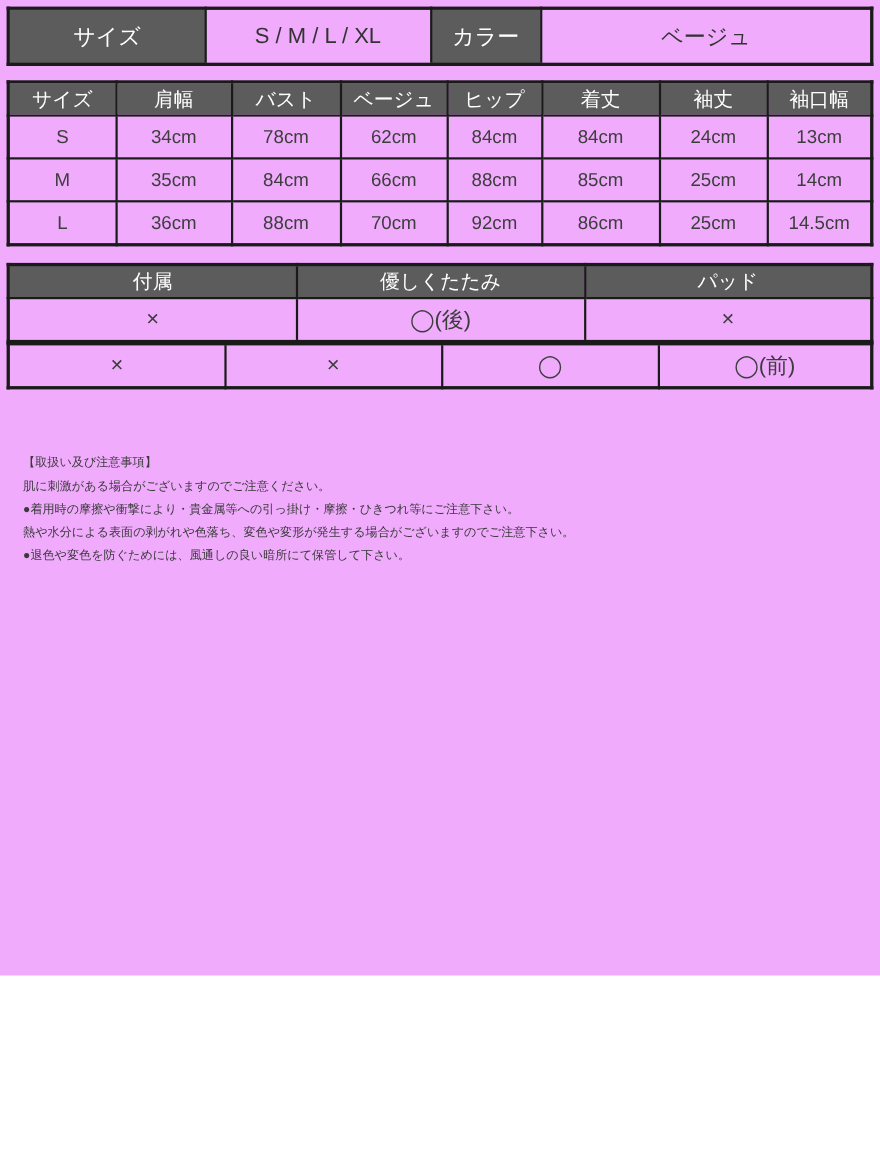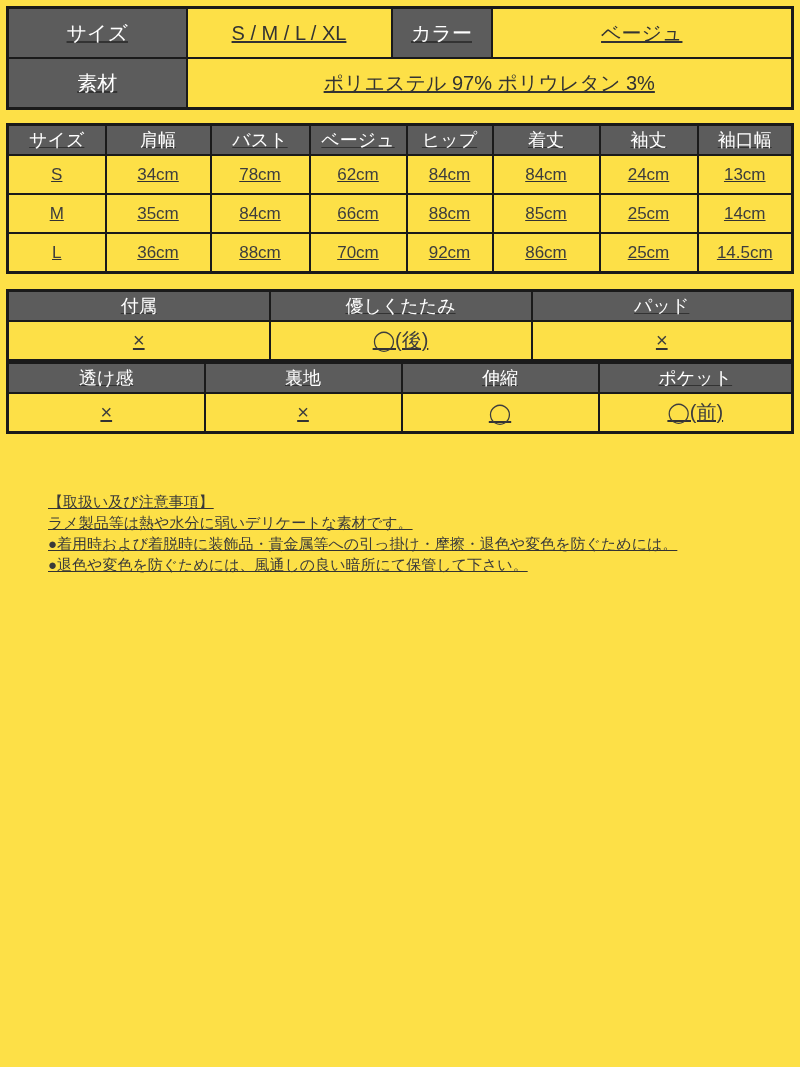--- a/index.html
+++ b/index.html
@@ -4,24 +4,23 @@
 <style>
   html, body { margin: 0; padding: 0; background: #ffffff; }
   body {
     font-family: "Liberation Sans", "DejaVu Sans", sans-serif;
     color: #333333;
     width: 800px;
   }
   .page {
     position: relative;
     width: 800px;
-    height: 1067px;
-    background: #fde047;
+    height: 887px;
+    background: #f0abfc;
     overflow: hidden;
-    text-decoration: underline;
   }
   table {
     border-collapse: collapse;
     table-layout: fixed;
     margin-left: 6px;
     width: 788px;
     border: 3px solid #1a1a1a;
   }
   th, td {
     border: 2px solid #1a1a1a;
@@ -43,22 +42,22 @@
   .t2 { margin-top: 13px; }
   .t2 th { height: 28px; font-size: 18px; }
   .t2 td { height: 37px; font-size: 17px; color: #3d3d3d; }
   
   .t3 { margin-top: 15px; }
   .t4 { margin-top: -1px; }
   .t3 th, .t4 th { height: 28px; font-size: 18px; }
   .t3 td, .t4 td { height: 37px; font-size: 20px; color: #3d3d3d; }
   
   .notes {
-    margin: 57px 20px 0 48px;
-    font-size: 15px;
+    margin: 57px 20px 0 21px;
+    font-size: 11px;
     line-height: 21px;
     color: #3a3a3a;
   }
   .note-title, .note-line { white-space: nowrap; }
 </style>
 </head>
 <body>
 
 <div class="page">
 
@@ -68,24 +67,20 @@
         <col style="width:205px">
         <col style="width:100px">
         <col>
       </colgroup>
     <tbody>
         <tr>
       <td class="hd">サイズ</td>
       <td>S / M / L / XL</td>
       <td class="hd">カラー</td>
       <td>ベージュ</td>
-    </tr>
-    <tr>
-      <td class="hd">素材</td>
-      <td colspan="3">ポリエステル 97%  ポリウレタン 3%</td>
     </tr>
   </tbody>
     </table>
 
   <table class="t2">
     <colgroup>
       <col style="width:98px">
         <col style="width:105px">
         <col style="width:99px">
         <col style="width:97px">
@@ -159,35 +154,30 @@
     </table>
 
   <table class="t4">
     <colgroup>
         <col style="width:197px">
         <col style="width:197px">
         <col style="width:197px">
         <col>
       </colgroup>
     <tbody>
-        <tr>
-      <th class="hd">透け感</th>
-      <th class="hd">裏地</th>
-      <th class="hd">伸縮</th>
-      <th class="hd">ポケット</th>
-    </tr>
     <tr>
       <td>×</td>
       <td>×</td>
       <td>◯</td>
       <td>◯(前)</td>
     </tr>
   </tbody>
     </table>
 
   <div class="notes">
     <div class="note-title">【取扱い及び注意事項】</div>
-    <div class="note-line">ラメ製品等は熱や水分に弱いデリケートな素材です。</div>
-    <div class="note-line">●着用時および着脱時に装飾品・貴金属等への引っ掛け・摩擦・退色や変色を防ぐためには。</div>
+    <div class="note-line">肌に刺激がある場合がございますのでご注意ください。</div>
+    <div class="note-line">●着用時の摩擦や衝撃により・貴金属等への引っ掛け・摩擦・ひきつれ等にご注意下さい。</div>
+    <div class="note-line">熱や水分による表面の剥がれや色落ち、変色や変形が発生する場合がございますのでご注意下さい。</div>
     <div class="note-line">●退色や変色を防ぐためには、風通しの良い暗所にて保管して下さい。</div>
   </div>
 
 </div>
 
 </body></html>

